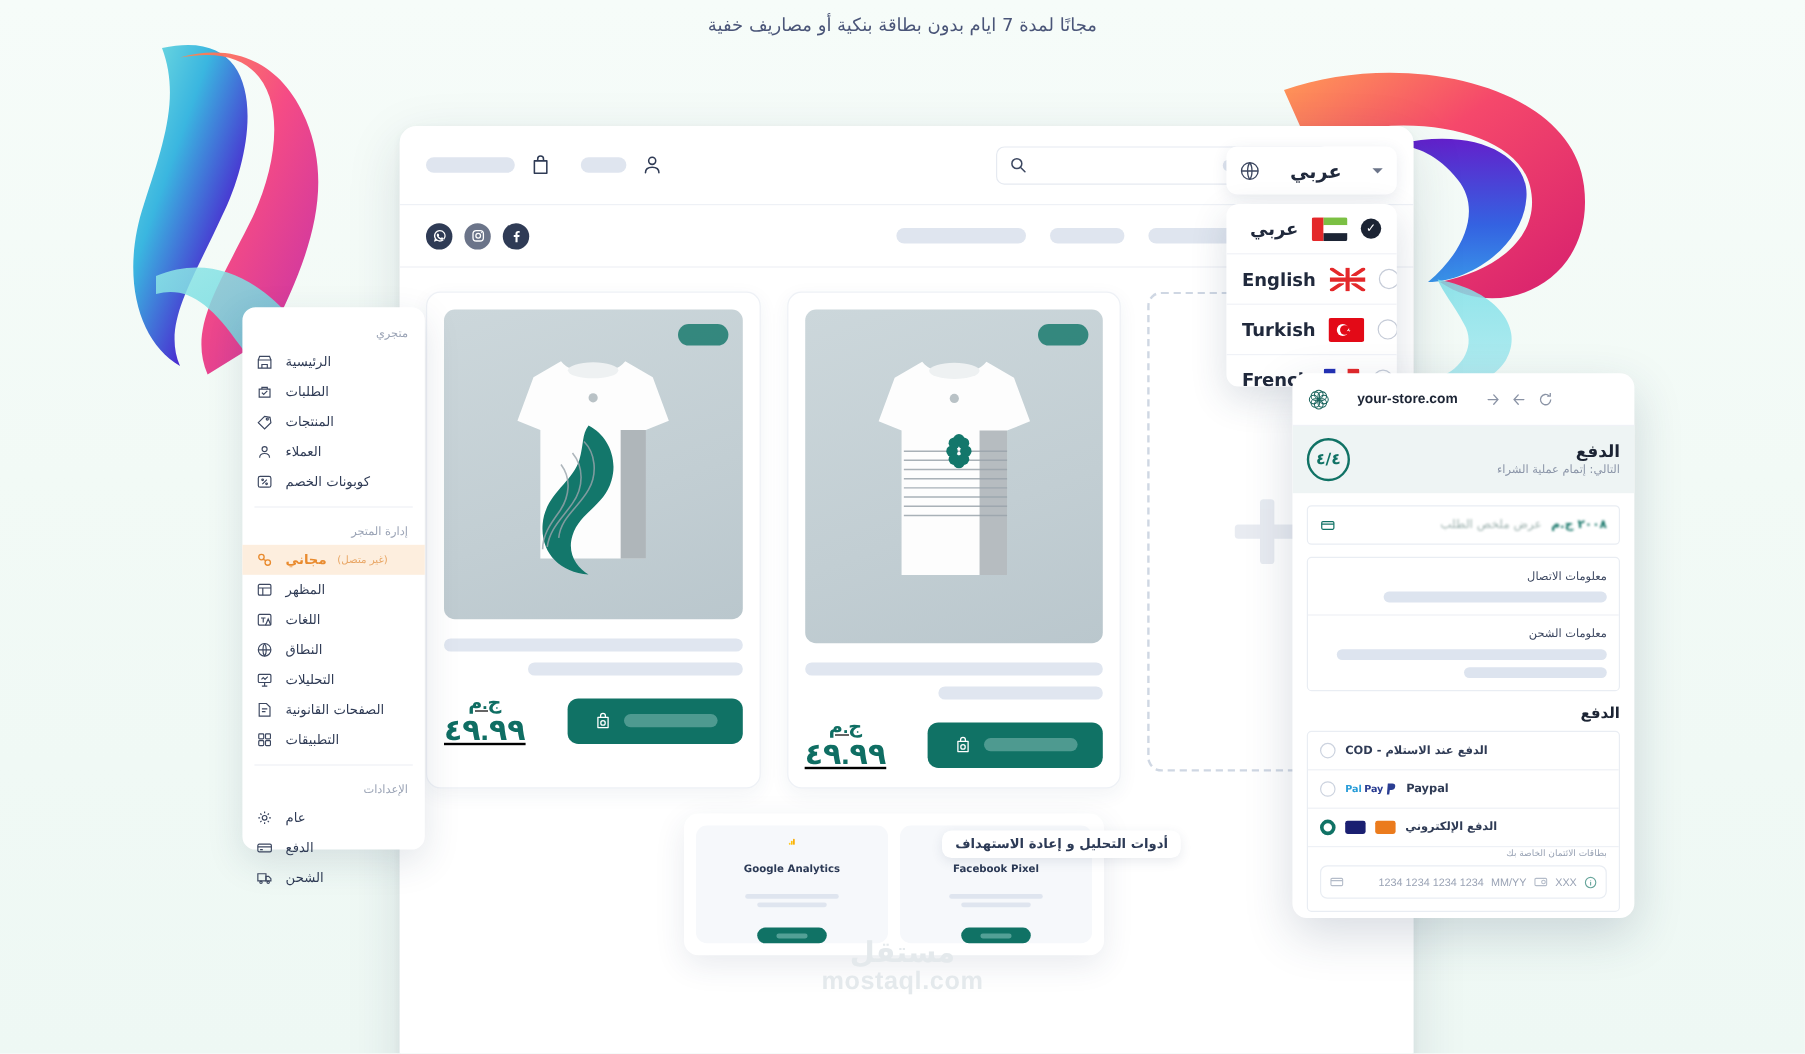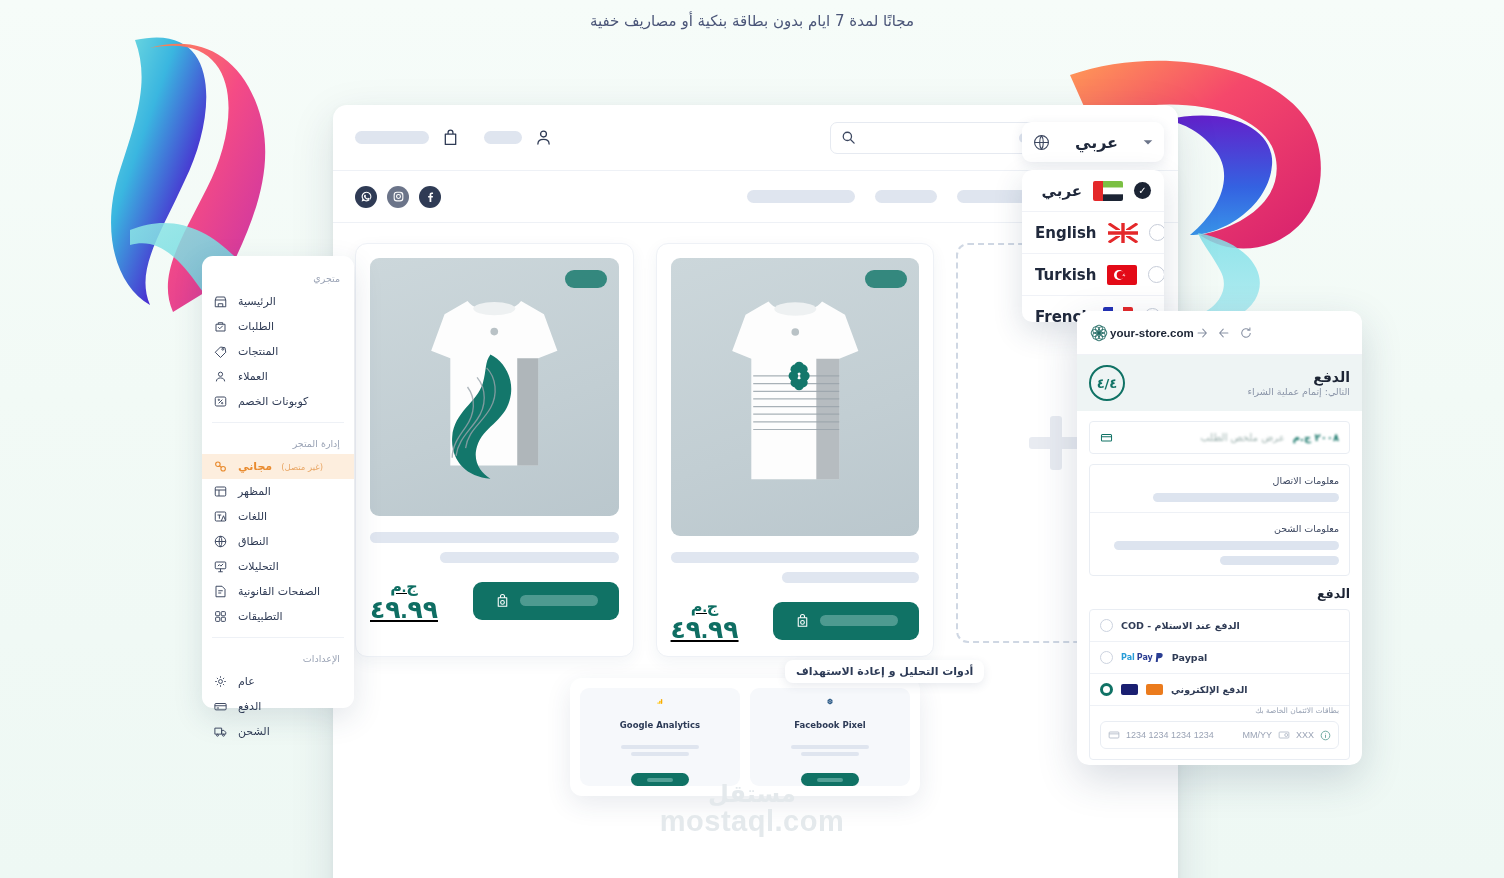--- a/index.html
+++ b/index.html
@@ -95,21 +95,21 @@
   .plus:before { left: 21px; top: 0; width: 12px; height: 54px; }
   .plus:after  { top: 21px; left: 0; height: 12px; width: 54px; }
 
   
   #tools-panel {
     position: absolute; left: 570px; top: 678px; width: 350px; height: 118px;
     background: #fff; border-radius: 12px; box-shadow: 0 8px 26px rgba(40,60,95,.10);
     display: flex; gap: 10px; padding: 10px; z-index: 6;
   }
   #tools-label {
-    position: absolute; left: 785px; top: 660px; background: #fff; border-radius: 8px;
+    position: absolute; left: 785px; top: 692px; background: #fff; border-radius: 8px;
     padding: 5px 11px; font-size: 11px; color: #2c3a56; font-weight: 700; z-index: 7;
     box-shadow: 0 3px 10px rgba(40,60,95,.10); font-family: "DejaVu Sans", sans-serif;
   }
   .tool-card {
     flex: 1; background: #f6f8fb; border-radius: 9px; display: flex; flex-direction: column;
     align-items: center; justify-content: flex-start; padding-top: 10px; gap: 15px;
   }
   .tool-name { font-size: 8.5px; font-weight: 700; color: #2c3a56; font-family: "DejaVu Sans", sans-serif; }
   .tool-lines { display:flex; flex-direction: column; gap: 3px; align-items:center; }
   .tool-lines i { display:block; height: 4px; border-radius: 2px; background:#dfe5ef; }
@@ -159,21 +159,21 @@
   .radio.sel { border: none; background: #1c2434; display:flex; align-items:center; justify-content:center; }
   .radio.sel:after { content:"✓"; color:#fff; font-size: 10px; line-height:1; }
 
   
   #checkout {
     position: absolute; left: 1077px; top: 311px; width: 285px; height: 454px;
     background: #fff; border-radius: 12px; box-shadow: 0 14px 40px rgba(40,60,95,.18);
     overflow: hidden; z-index: 14; font-family: "DejaVu Sans", sans-serif;
   }
   #co-browserbar {
-    height: 44px; display: flex; align-items: center; padding: 0 12px; gap: 1px;
+    height: 44px; display: flex; align-items: center; padding: 0 12px; gap: 22px;
     flex-direction: row-reverse; border-bottom: 1px solid #f0f2f7;
   }
   #co-url { font-size: 11.5px; color: #1c2434; font-weight: 700; font-family: "Liberation Sans", sans-serif; }
   #co-navicons { margin-right: auto; display: flex; gap: 8px; align-items: center; color: #8a93a5; }
   #co-head {
     background: #eef4f4; padding: 10px 12px; display: flex; align-items: center;
     gap: 10px; flex-direction: row-reverse;
   }
   #co-step {
     width: 36px; height: 36px; border-radius: 50%; border: 2px solid #107265;
@@ -203,29 +203,29 @@
   .pay-radio { width: 13px; height: 13px; border-radius: 50%; border: 1.6px solid #ccd3df; flex:0 0 13px; }
   .pay-radio.on { border: 3px solid #107265; }
   .paypal-logo { font-size: 8px; color: #2a3d92; font-weight: 700; display:flex; align-items:center; gap:2px; }
   .card-mini { width: 17px; height: 11px; border-radius: 2px; display:inline-block; }
   .cc-note { font-size: 7.5px; color: #97a1b3; text-align: right; padding: 0 10px 6px 10px; }
   .cc-input {
     margin: 0 10px 10px 10px; border: 1px solid #e9edf3; border-radius: 6px; height: 28px;
     display: flex; align-items: center; padding: 0 7px; gap: 6px; flex-direction: row-reverse;
     font-size: 9px; color: #9aa3b5; font-family: "Liberation Sans", sans-serif;
   }
-  .cc-input .num { flex: 1; text-align: left; }
+  .cc-input .num { flex: 1; text-align: right; }
 
   
   #watermark {
     position: absolute; left: 0; right: 0; top: 782px; text-align: center; z-index: 20;
     color: #e4e9ec; pointer-events: none;
   }
   #wm-ar { font-size: 24px; font-weight: 700; font-family: "DejaVu Sans", sans-serif; line-height: 1; }
-  #wm-en { font-size: 29px; font-weight: 700; letter-spacing: .5px; line-height: 1.1;
+  #wm-en { font-size: 21px; font-weight: 700; letter-spacing: .5px; line-height: 1.1;
            font-family: "Liberation Sans", sans-serif; }
 </style>
 </head>
 <body>
 
 <div id="stage">
 
   <svg class="blob" id="blob-left" viewBox="0 0 330 290">
     <defs>
       <linearGradient id="gl1" x1="0" y1="0" x2="1" y2="1">

